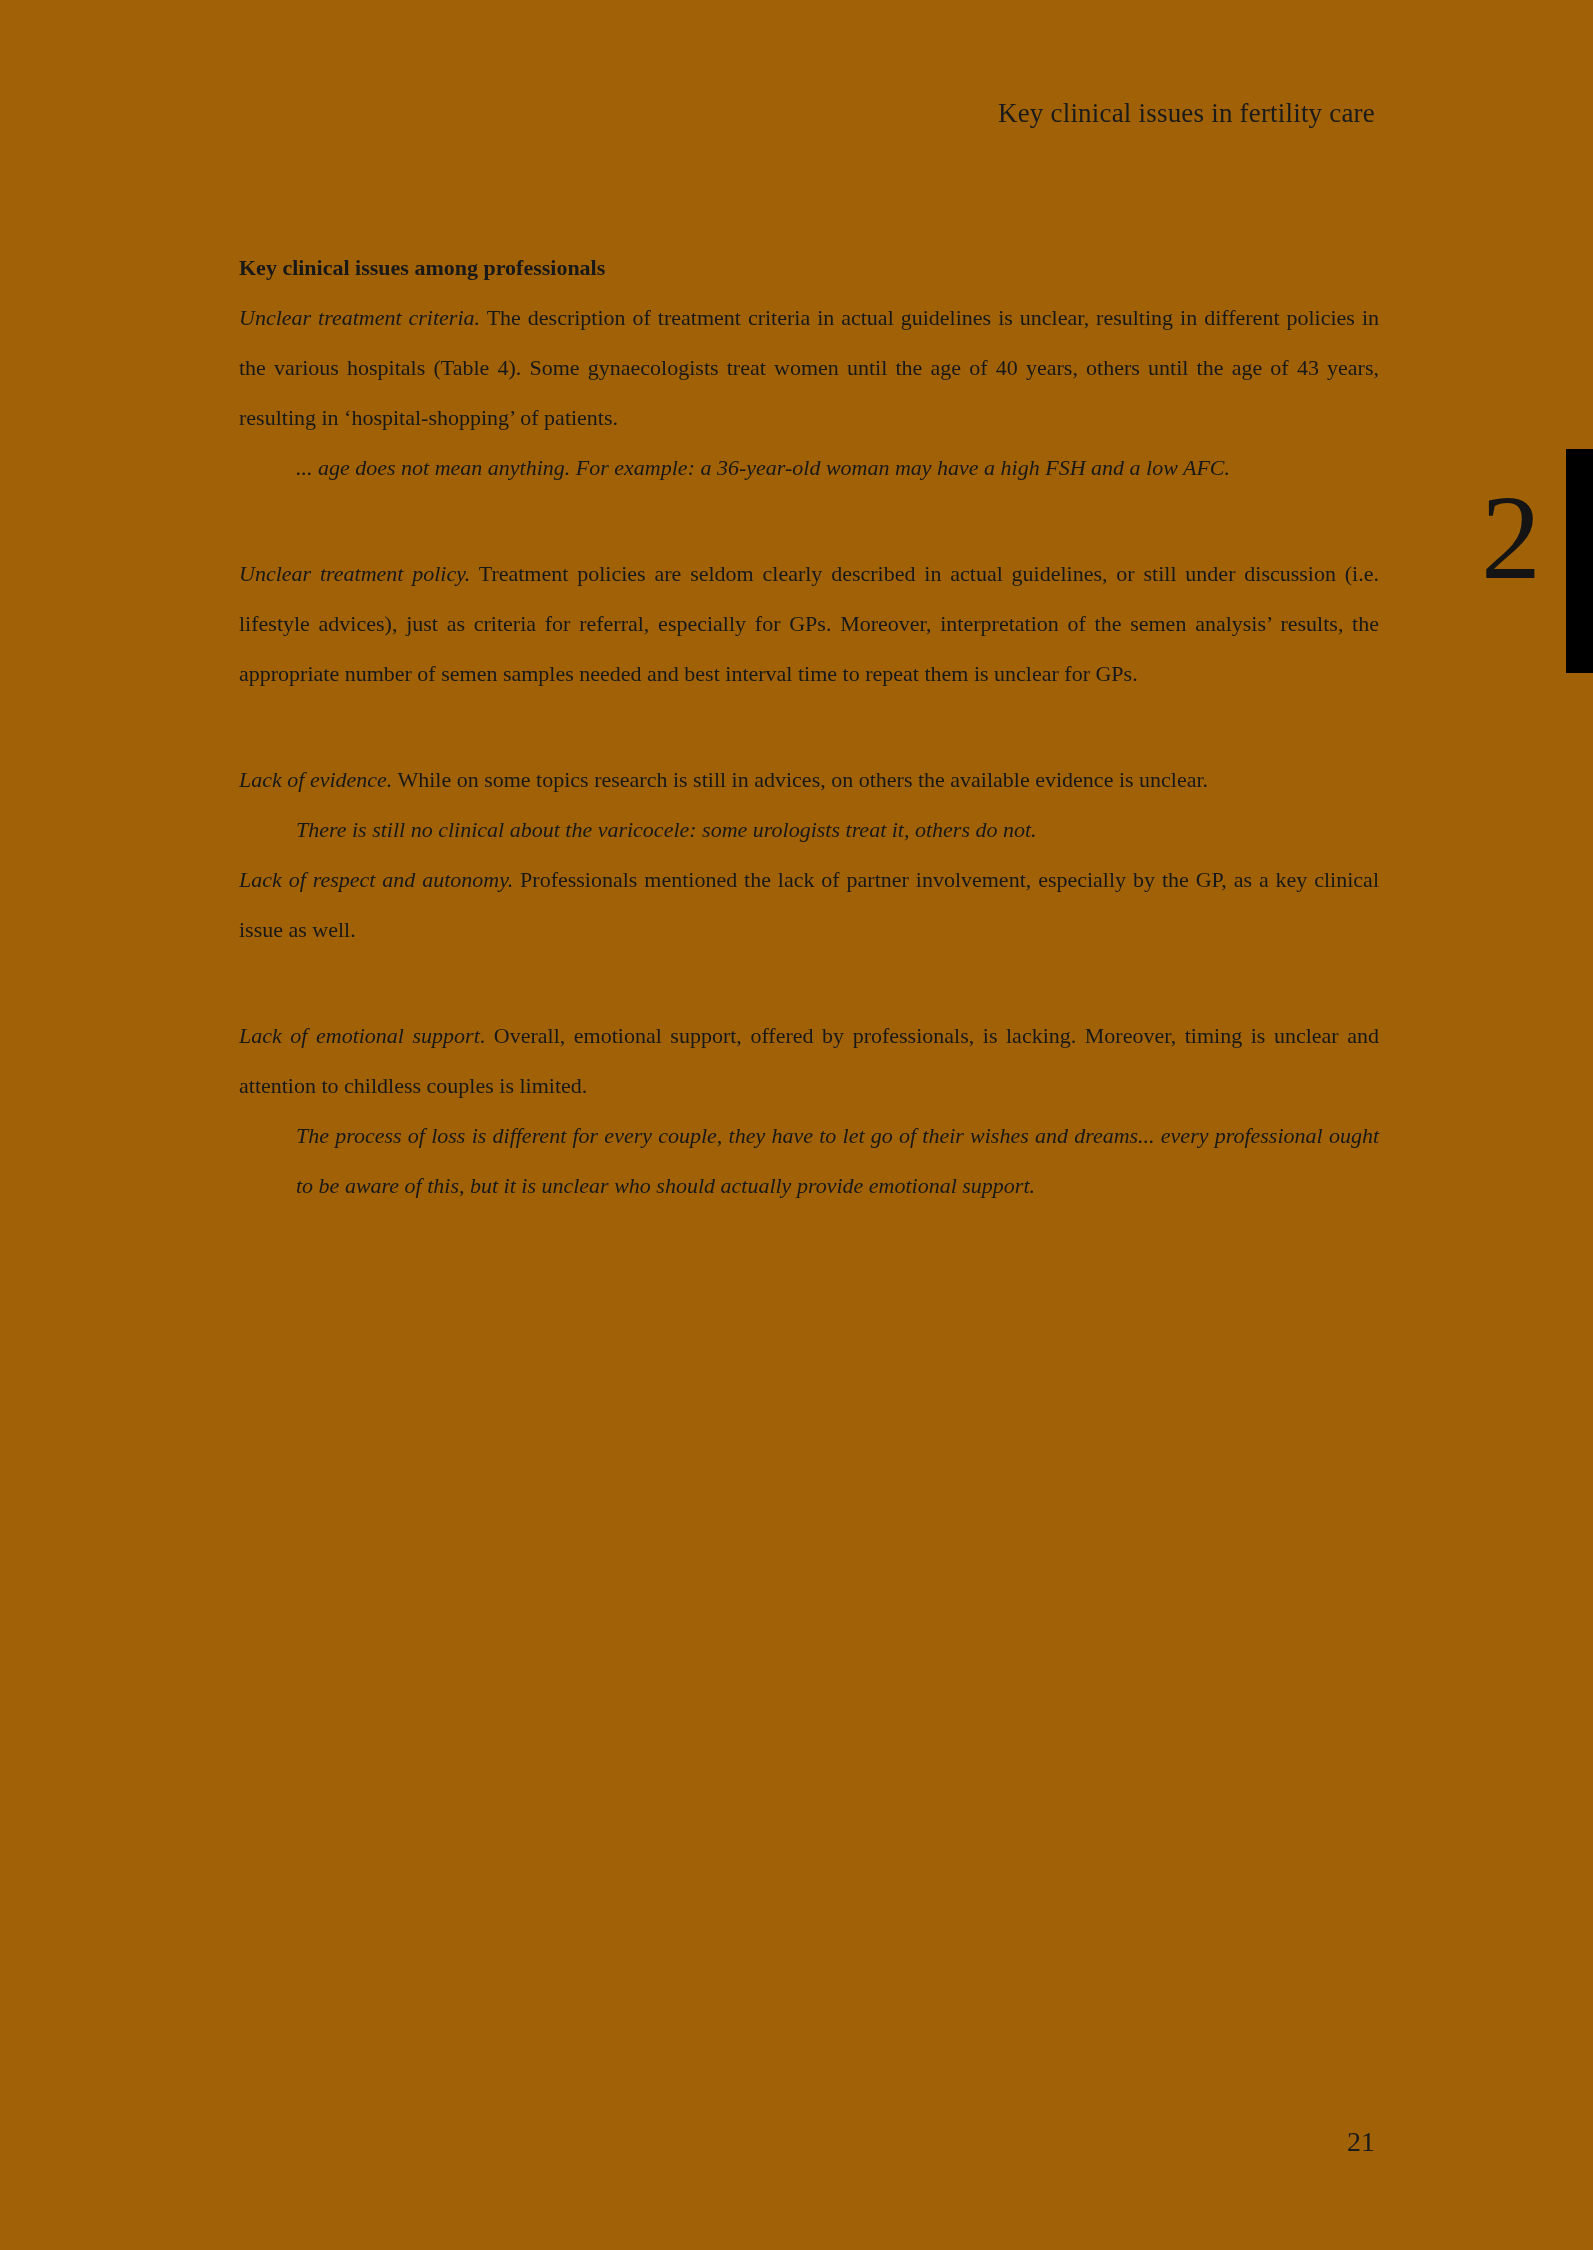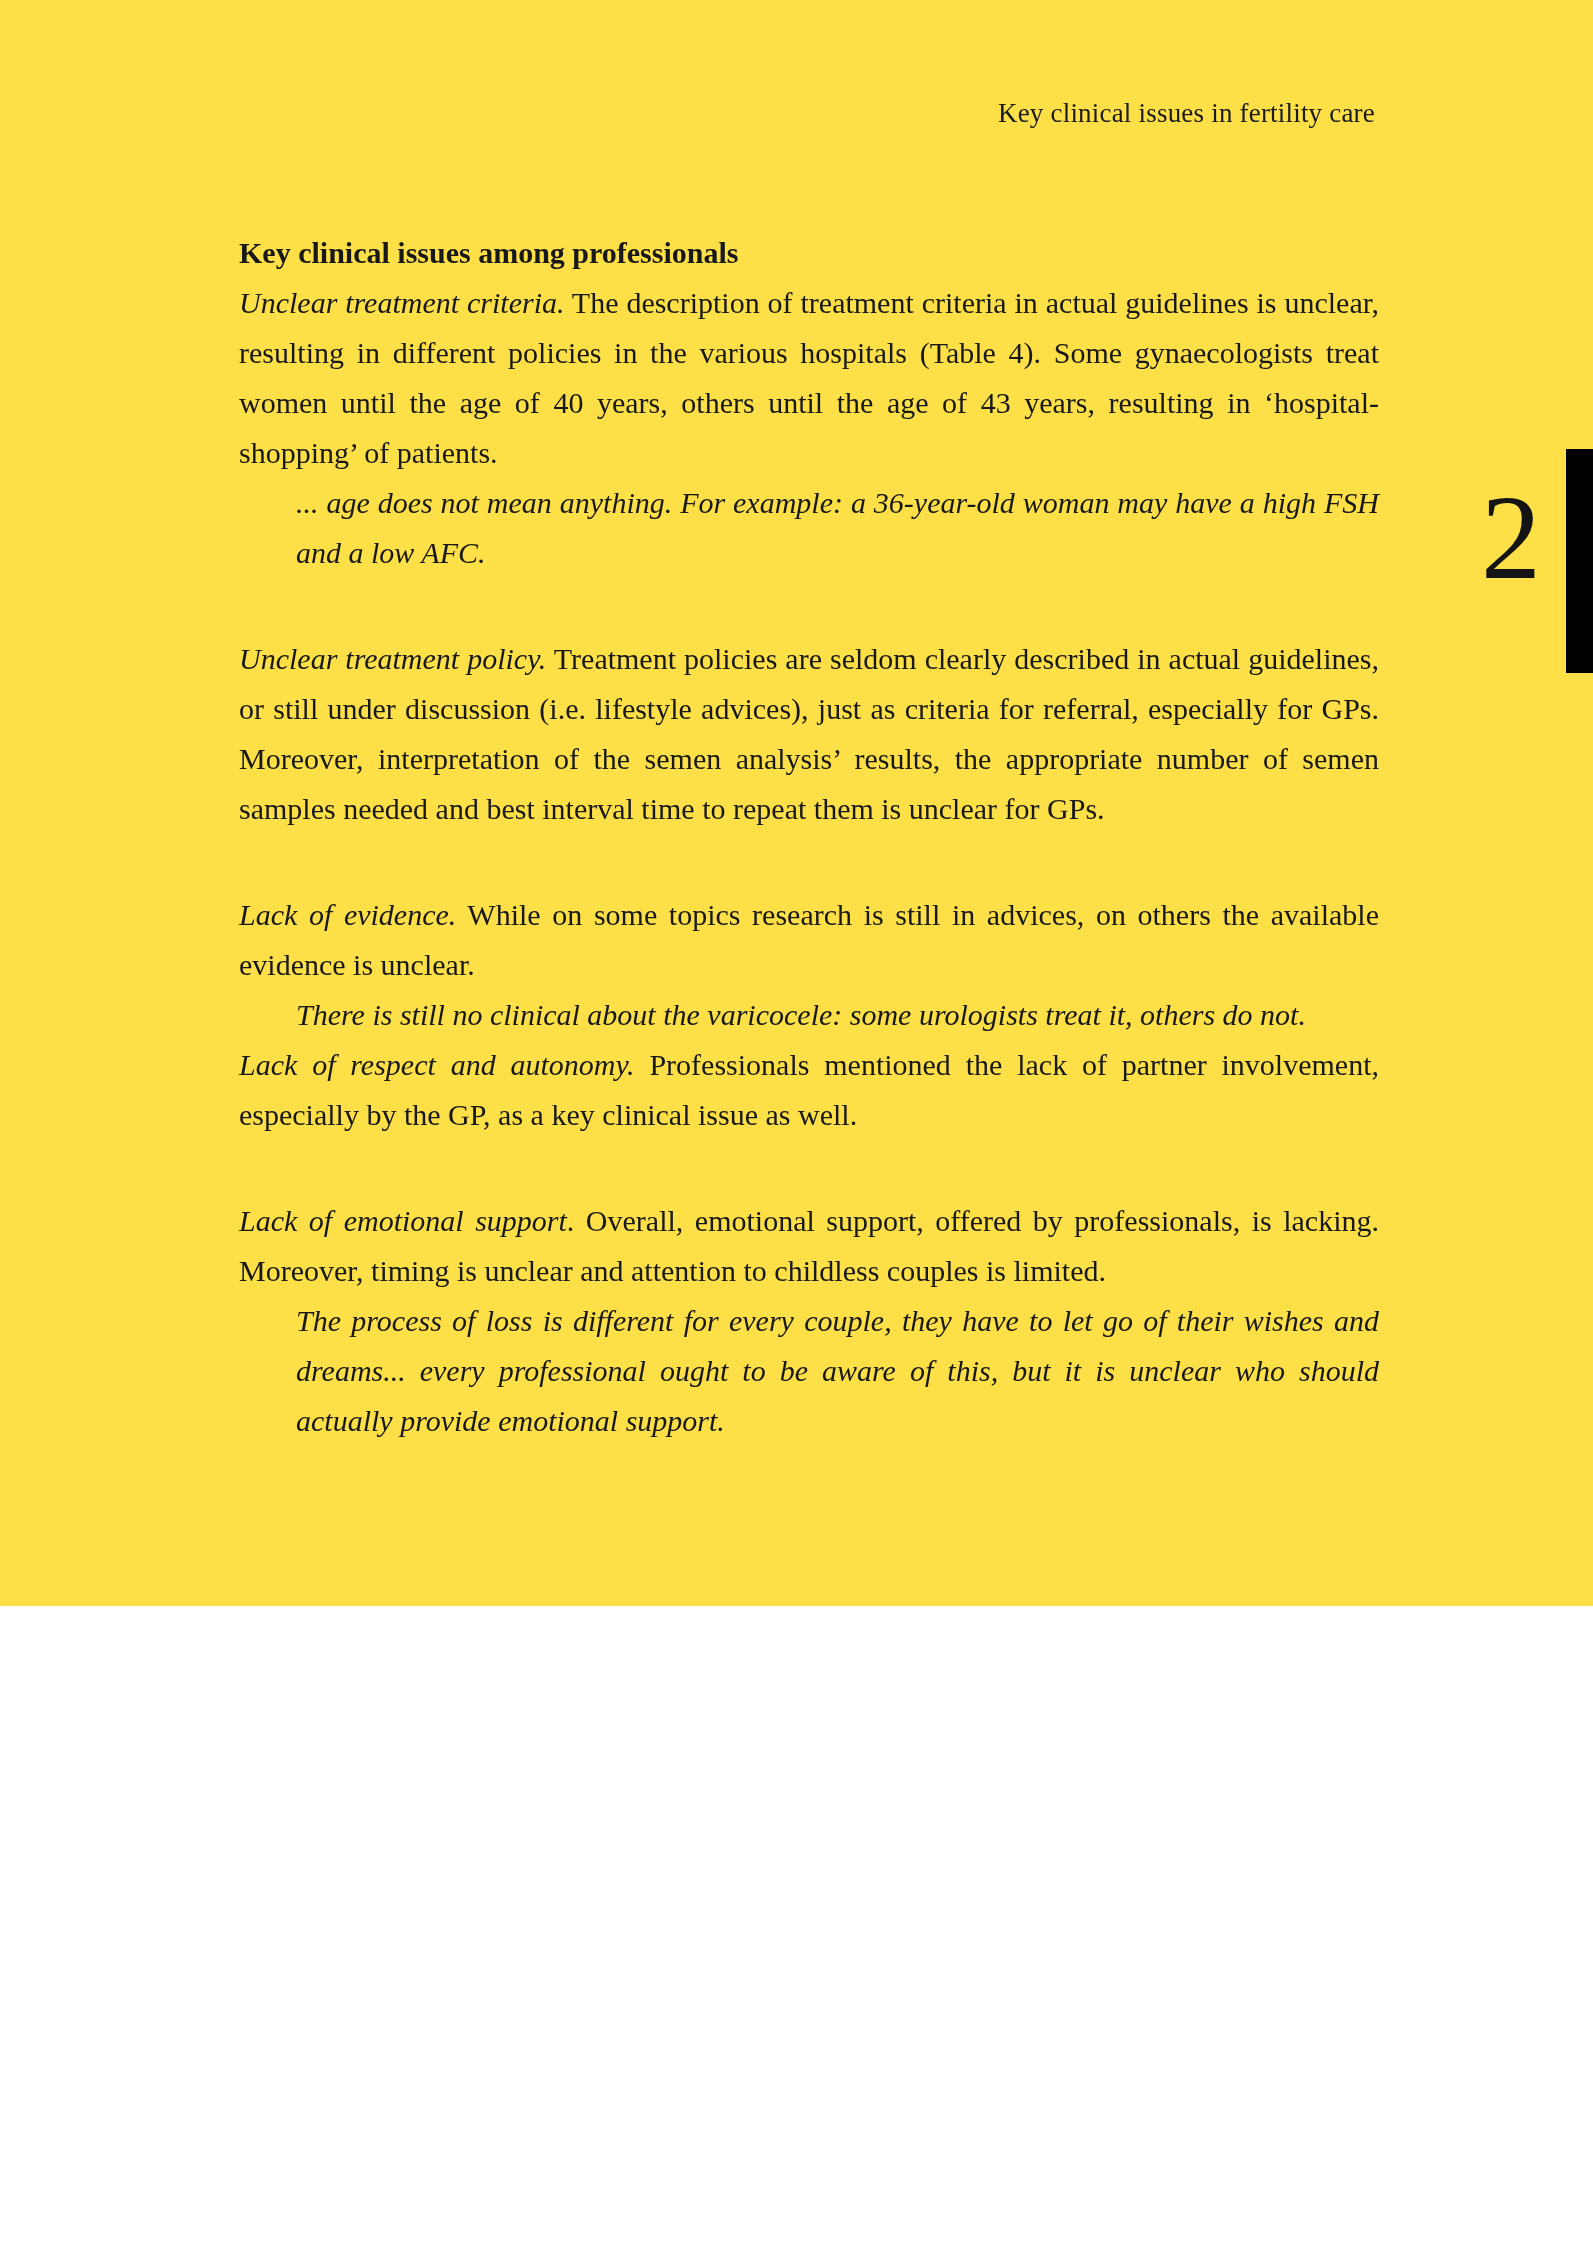--- a/index.html
+++ b/index.html
@@ -1,21 +1,21 @@
 <!DOCTYPE html>
 <html><head>
 <meta charset="utf-8">
 <style>
   * { margin: 0; padding: 0; box-sizing: border-box; }
   html, body { background: #ffffff; }
   .page {
     position: relative;
     width: 1593px;
-    height: 1606px;
-    background: #fde047;
+    height: 2250px;
+    background: #a16207;
     font-family: "Liberation Serif", serif;
     color: #181818;
     overflow: hidden;
   }
   .running-header {
     position: absolute;
     top: 98px;
     right: 218px;
     font-size: 27px;
     letter-spacing: 0.2px;
@@ -34,23 +34,23 @@
     right: 52px;
     top: 478px;
     font-size: 120px;
     line-height: 1;
     font-weight: 400;
     color: #141414;
   }
   .content {
     position: absolute;
     left: 239px;
-    top: 228px;
+    top: 243px;
     width: 1140px;
-    font-size: 30px;
+    font-size: 22px;
     line-height: 50px;
     text-align: justify;
   }
   .heading { font-weight: bold; }
   .domain-line { padding-left: 65px; text-align: left; }
   .it { font-style: italic; }
   .quote {
     margin-left: 57px;
     font-style: italic;
   }

